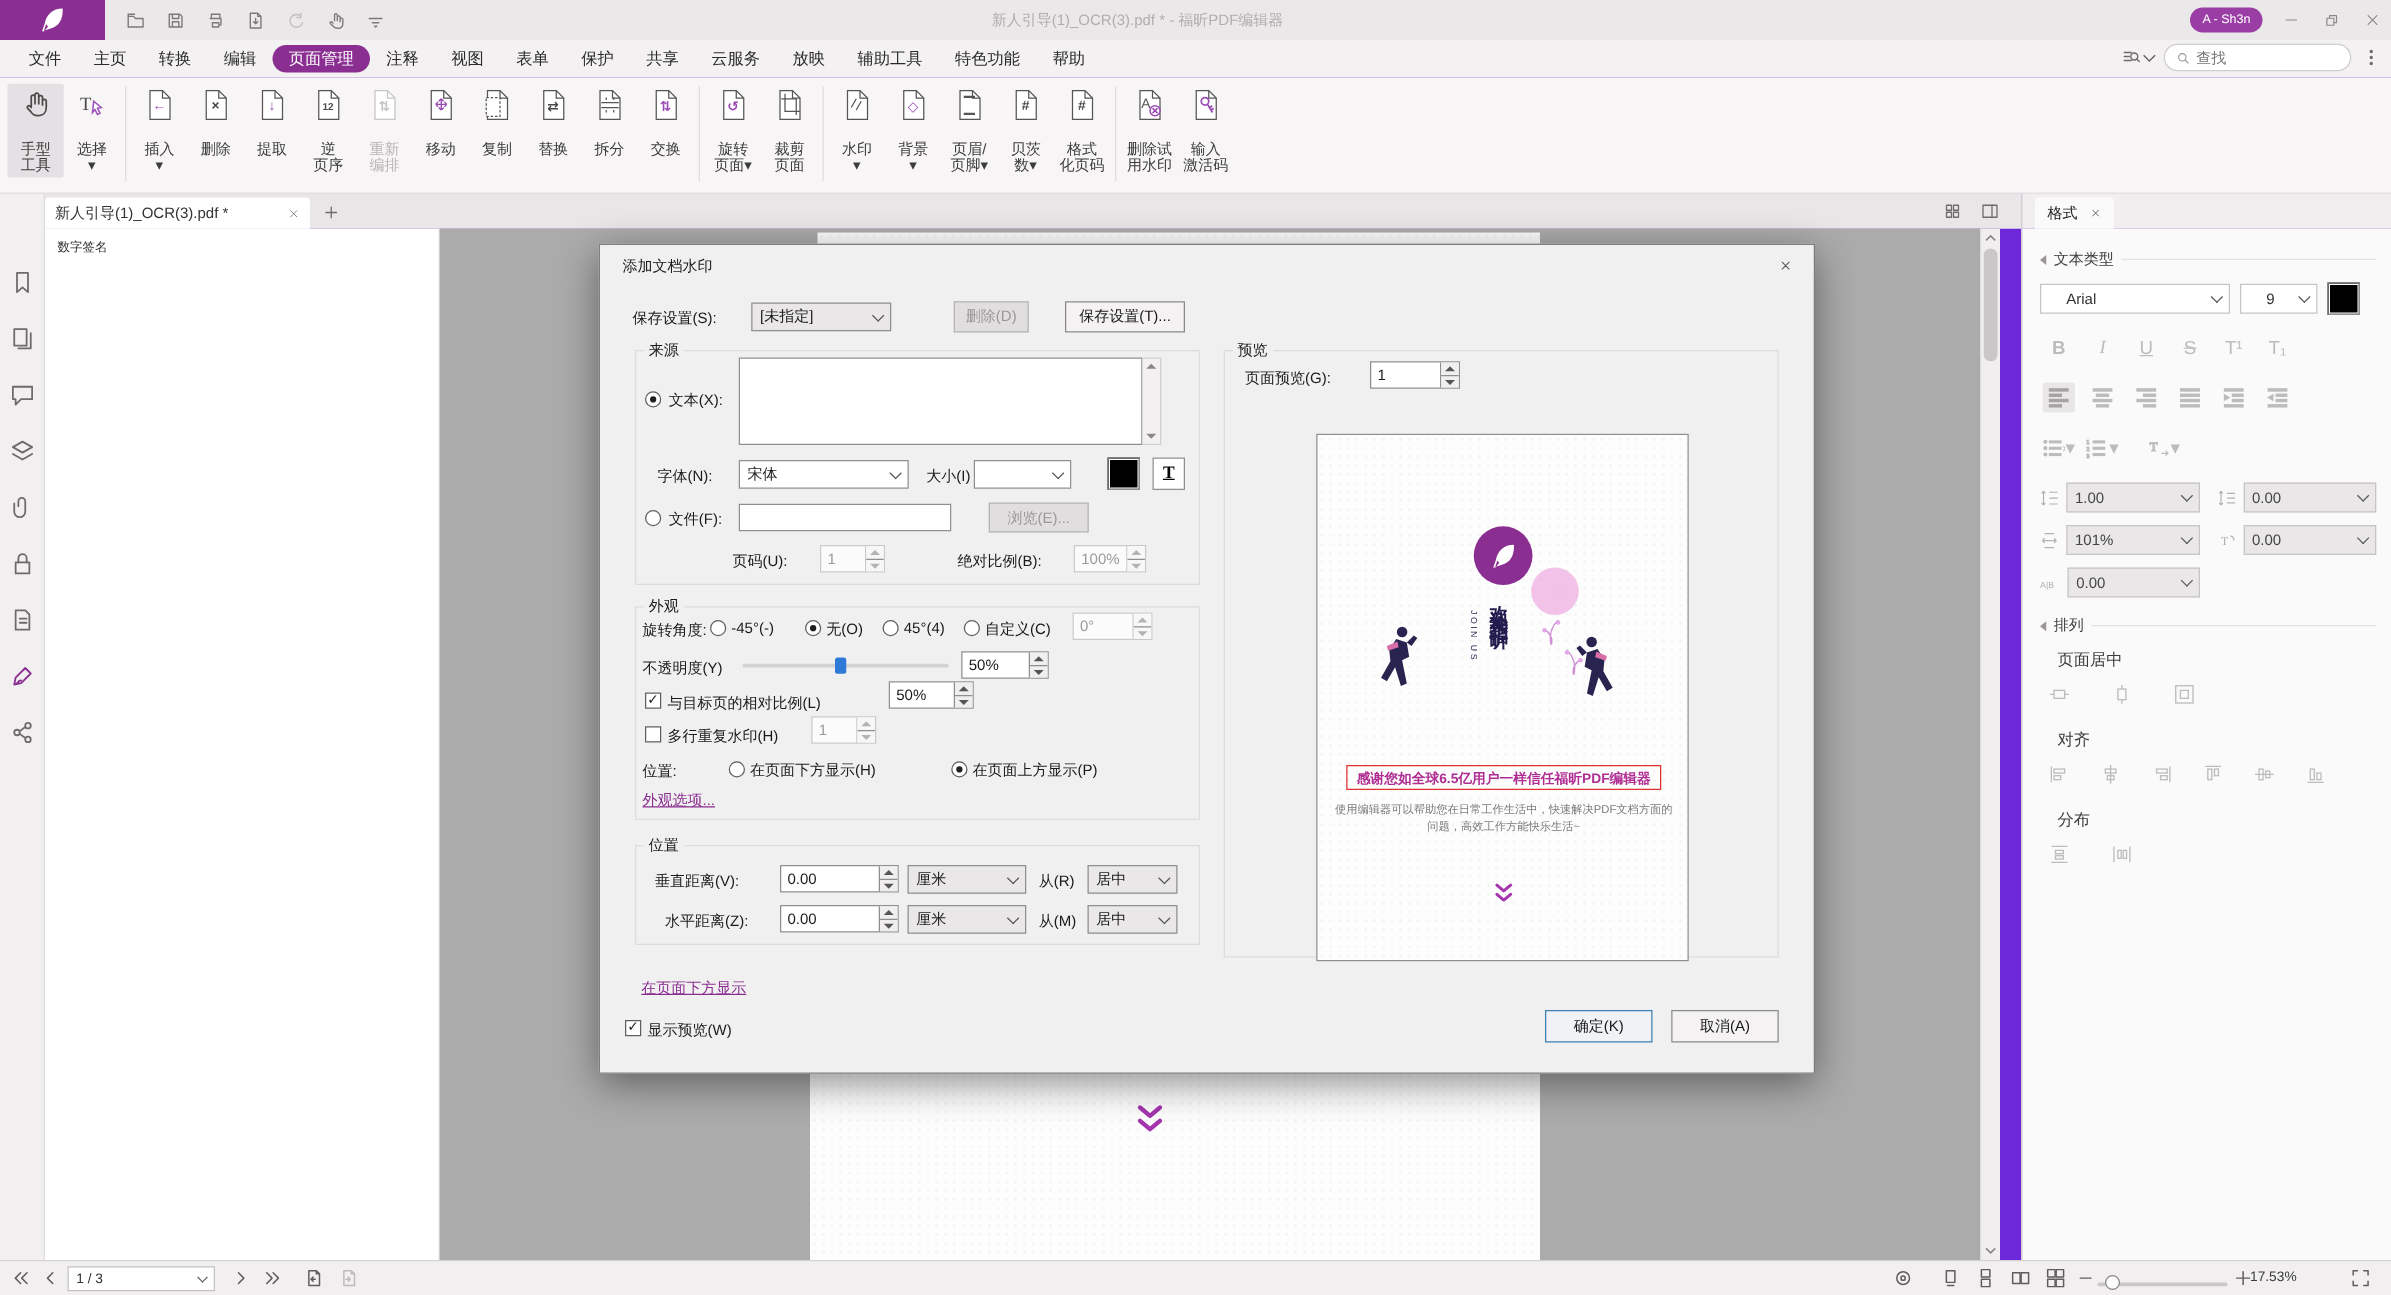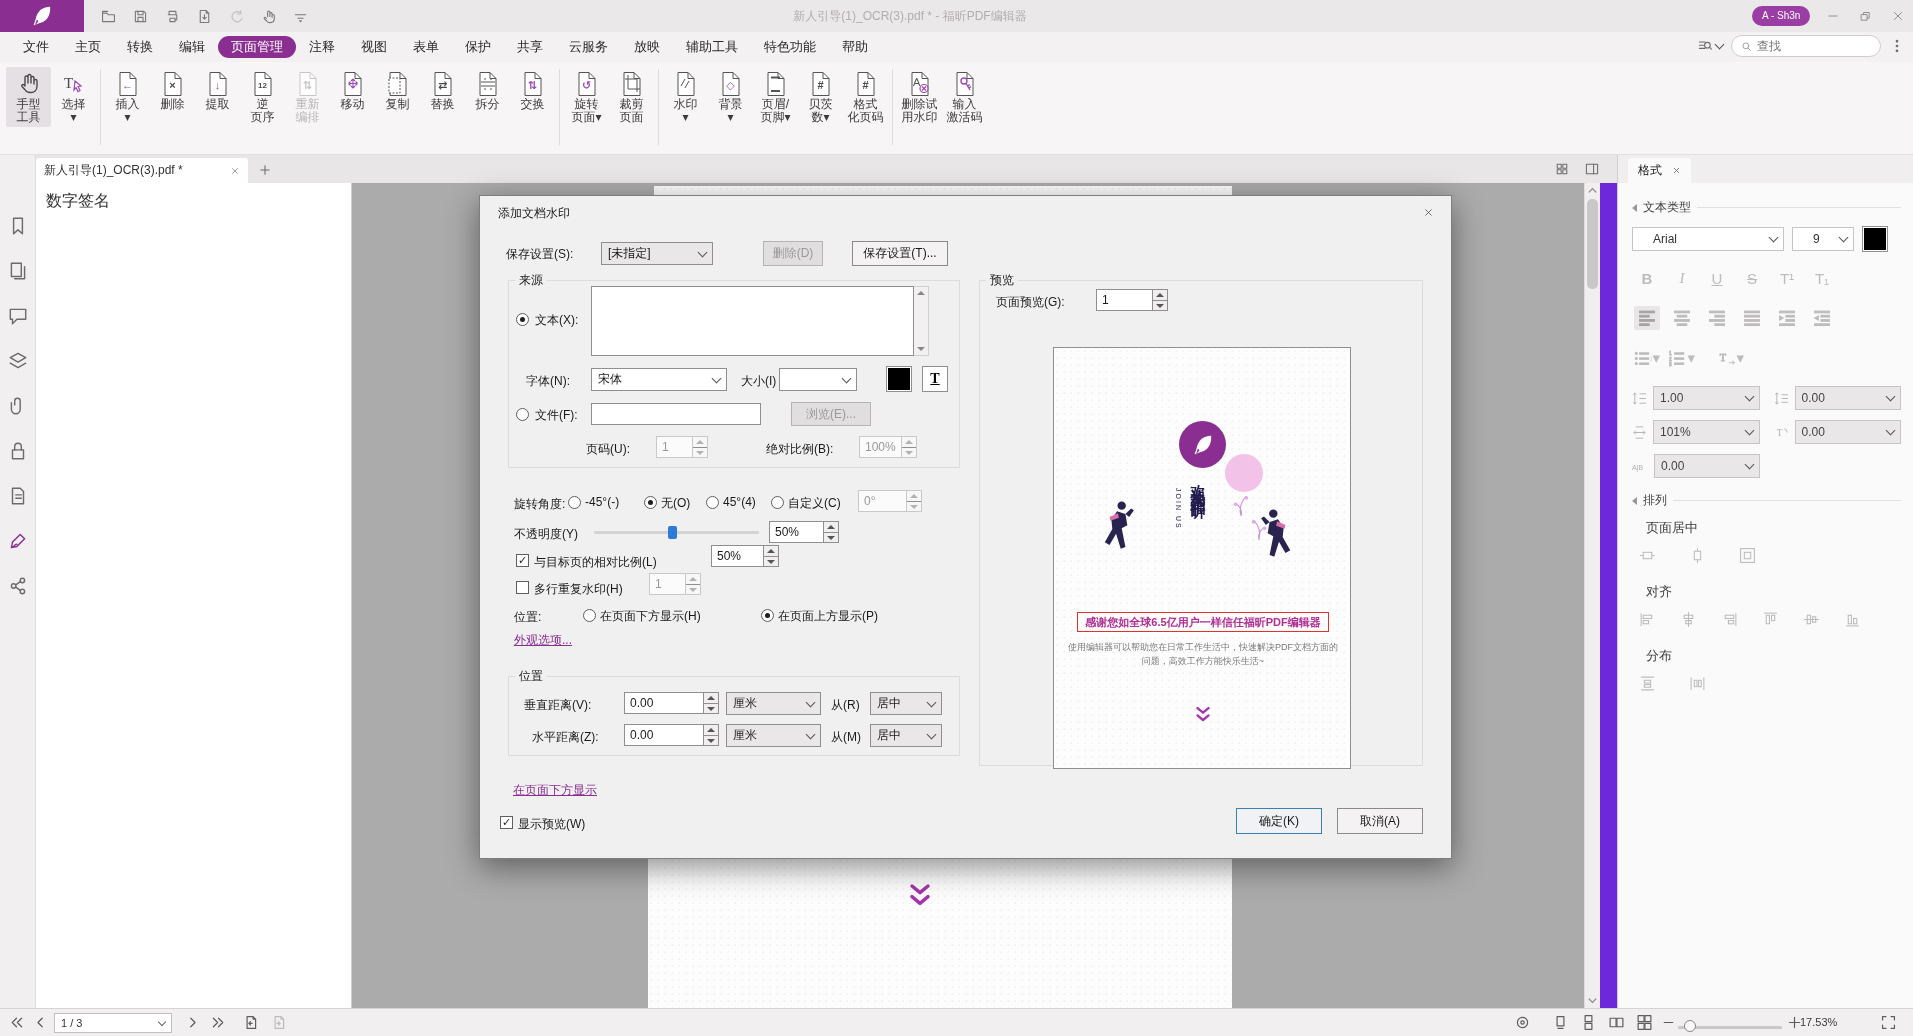--- a/index.html
+++ b/index.html
@@ -29,21 +29,21 @@
   #msearch svg { width:16px; height:16px; stroke:currentColor; fill:none; stroke-width:1.4; }
   #searchbox { display:flex; align-items:center; gap:4px; width:150px; height:22px; border:1px solid #cfcdce; border-radius:11px; background:#fff; padding:0 8px; }
   #searchbox input { border:none; outline:none; width:100px; font-size:12px; color:#444; background:transparent; font-family:inherit; }
   #searchbox svg { width:13px; height:13px; stroke:#9a9699; }
 
   
   #ribbon { position:absolute; left:0; top:62px; width:1913px; height:93px; background:#f7f5f6; border-bottom:1px solid #e2e0e1; display:flex; align-items:flex-start; padding:5px 0 0 6px; }
   .rbtn { min-width:45px; padding:3px 3px; display:flex; flex-direction:column; align-items:center; border-radius:2px; }
   .rbtn.active { background:#e5e0e3; }
   .rbtn .ric { width:26px; height:28px; display:flex; align-items:center; justify-content:center; }
-  .rbtn .rlb { margin-top:0; font-size:12px; line-height:13px; text-align:center; color:#3c3c3c; white-space:pre-line; }
+  .rbtn .rlb { margin-top:15px; font-size:12px; line-height:13px; text-align:center; color:#3c3c3c; white-space:pre-line; }
   .rbtn.disabled .rlb { color:#b7b5b6; }
   .rbtn.disabled .pg svg path { stroke:#c6c4c5; }
   .rbtn.disabled .gl { color:#c6c4c5 !important; }
   .rdiv { width:1px; height:76px; background:#dedcdd; margin:2px 4px 0 4px; flex:none; }
   .pg { position:relative; width:22px; height:26px; }
   .gl { position:absolute; left:0; top:5px; width:22px; height:18px; display:flex; align-items:center; justify-content:center; font-size:11px; font-weight:bold; color:#4a4a4a; font-style:normal; }
   .gl.pu { color:#9b4bb5; }
   .ov { position:absolute; left:0; top:0; width:22px; height:26px; }
 
   
@@ -55,21 +55,21 @@
   #tplus svg { width:14px; height:14px; stroke:currentColor; stroke-width:1.5; fill:none; }
   .tbicon { position:absolute; top:6px; color:#6e6a6d; }
   .tbicon svg { width:16px; height:16px; stroke:currentColor; stroke-width:1.3; fill:none; }
 
   
   #sidebar { position:absolute; left:0; top:155px; width:36px; height:853px; background:#f1eff0; border-right:1px solid #dedcdd; }
   .sic { position:absolute; left:7px; width:22px; height:22px; color:#6e6a6d; }
   .sic svg { width:22px; height:22px; stroke:currentColor; fill:none; stroke-width:1.3; }
   .sic.active { color:#8a2e91; }
   #leftpanel { position:absolute; left:36px; top:183px; width:316px; height:825px; background:#fff; border-right:1px solid #cfcdce; }
-  #lp-title { position:absolute; left:10px; top:8px; font-size:16px; color:#333;text-align:right; }
+  #lp-title { position:absolute; left:10px; top:8px; font-size:10px; color:#333;text-align:right; }
 
   
   #docarea { position:absolute; left:352px; top:183px; width:1248px; height:825px; background:#ababab; }
   .pagepaper { background:#fdfdfd; background-image:radial-gradient(rgba(0,0,0,.045) 1px, transparent 1px); background-size:7px 7px; }
   #docsb { position:absolute; right:0; top:0; width:16px; height:825px; background:#f0eeef; border-left:1px solid #ddd; }
   #docsb .sa { position:absolute; left:2px; width:11px; height:11px; color:#8a8687; }
   #docsb .thumb { position:absolute; left:2px; top:16px; width:11px; height:90px; background:#c9c7c8; border-radius:5px; }
   .chevdd { color:#a435ae; }
   .chevdd svg { stroke:currentColor; fill:none; stroke-width:2.6; stroke-linecap:round; stroke-linejoin:round; }
 
@@ -712,20 +712,23 @@
       </div>
     <span class="lb" style="left:286px;top:245px">绝对比例(B):</span>
     <div class="spinbox dis" style="left:379px;top:240px;width:58px">
         <span class="val">100%</span>
         <span class="spn">
           <b class="su"></b>
           <b class="sd"></b>
         </span>
       </div>
 
+    <fieldset class="grp" style="left:28px;top:281px;width:452px;height:179px">
+        <legend>外观</legend>
+      </fieldset>
     <span class="lb" style="left:34px;top:300px">旋转角度:</span>
     <div id="rotopts">
         <span class="radio" style="left: 88px; top: 300px;"></span>
         <span class="lb" style="left: 105px; top: 299px;">-45°(-)</span>
         <span class="radio sel" style="left: 164px; top: 300px;"></span>
         <span class="lb" style="left: 181px; top: 299px;">无(O)</span>
         <span class="radio" style="left: 226px; top: 300px;"></span>
         <span class="lb" style="left: 243px; top: 299px;">45°(4)</span>
         <span class="radio" style="left: 291px; top: 300px;"></span>
         <span class="lb" style="left: 308px; top: 299px;">自定义(C)</span>

